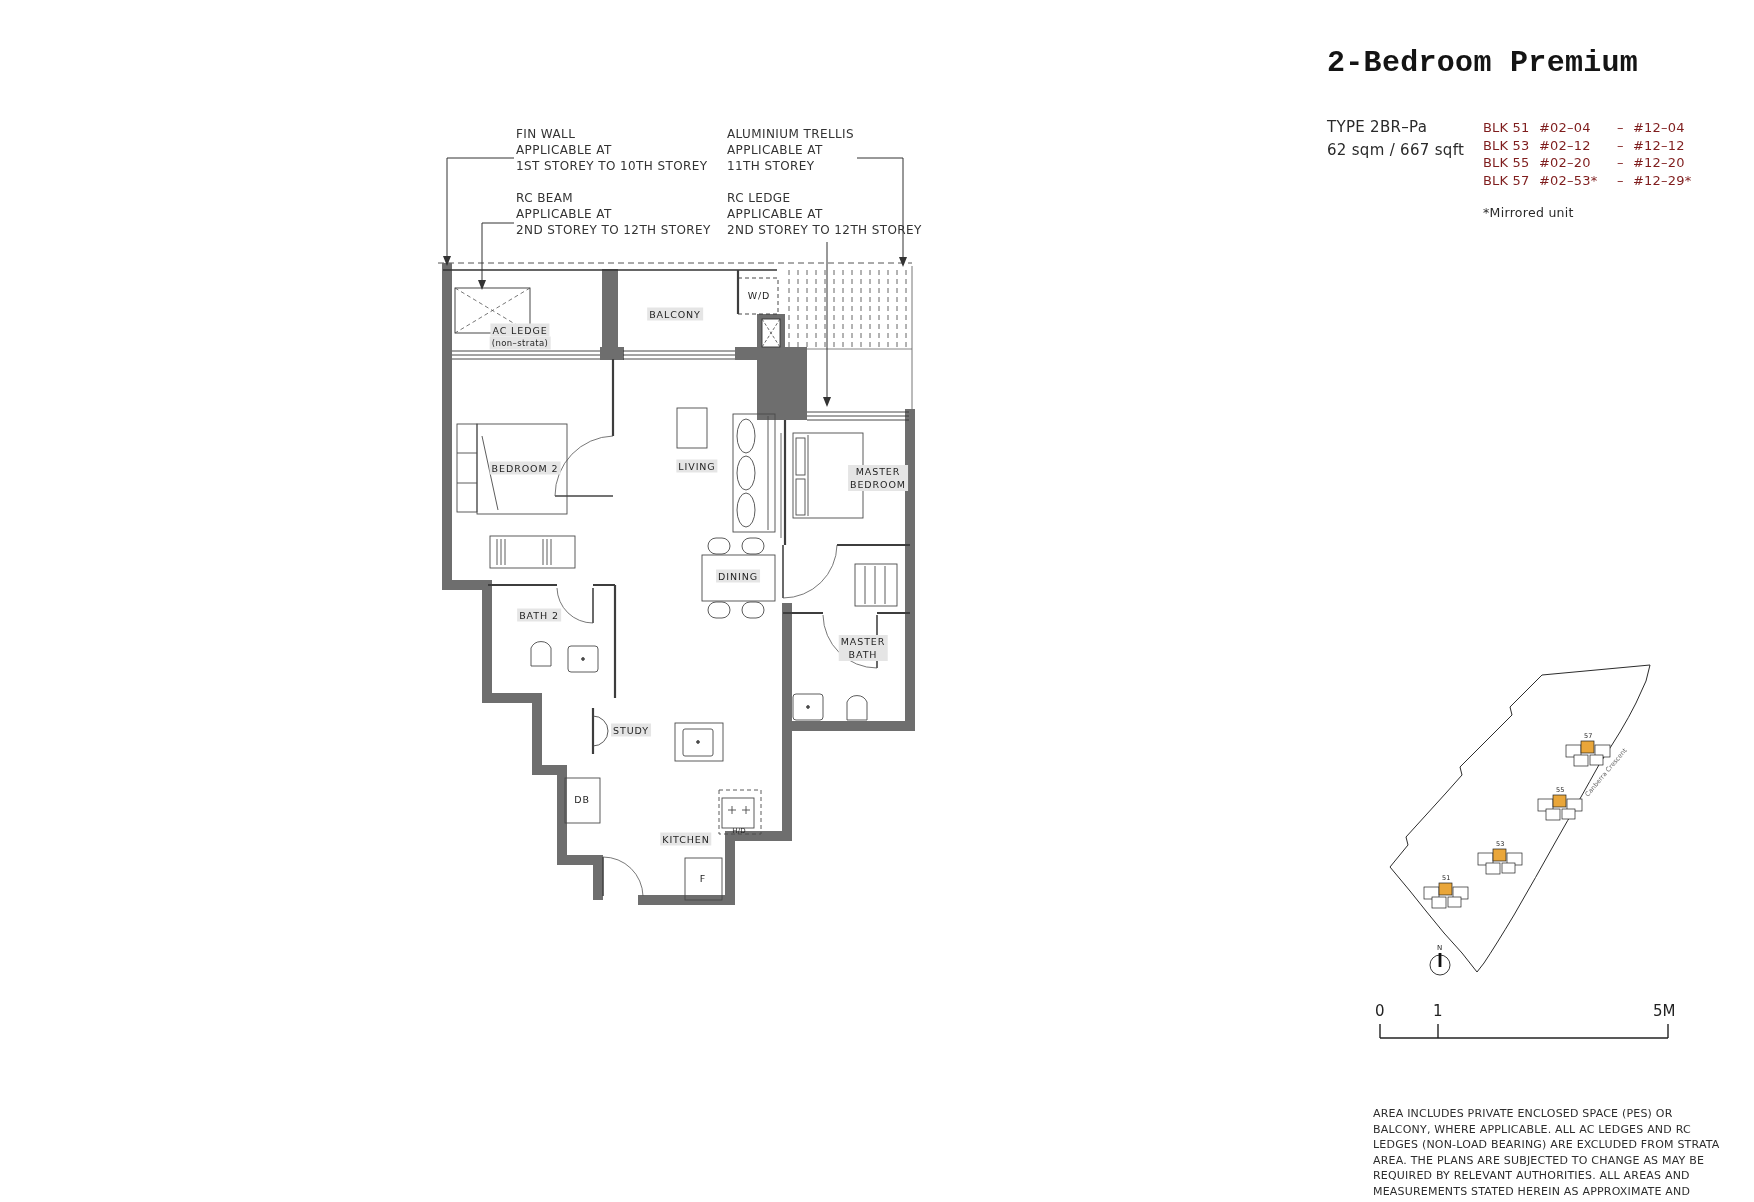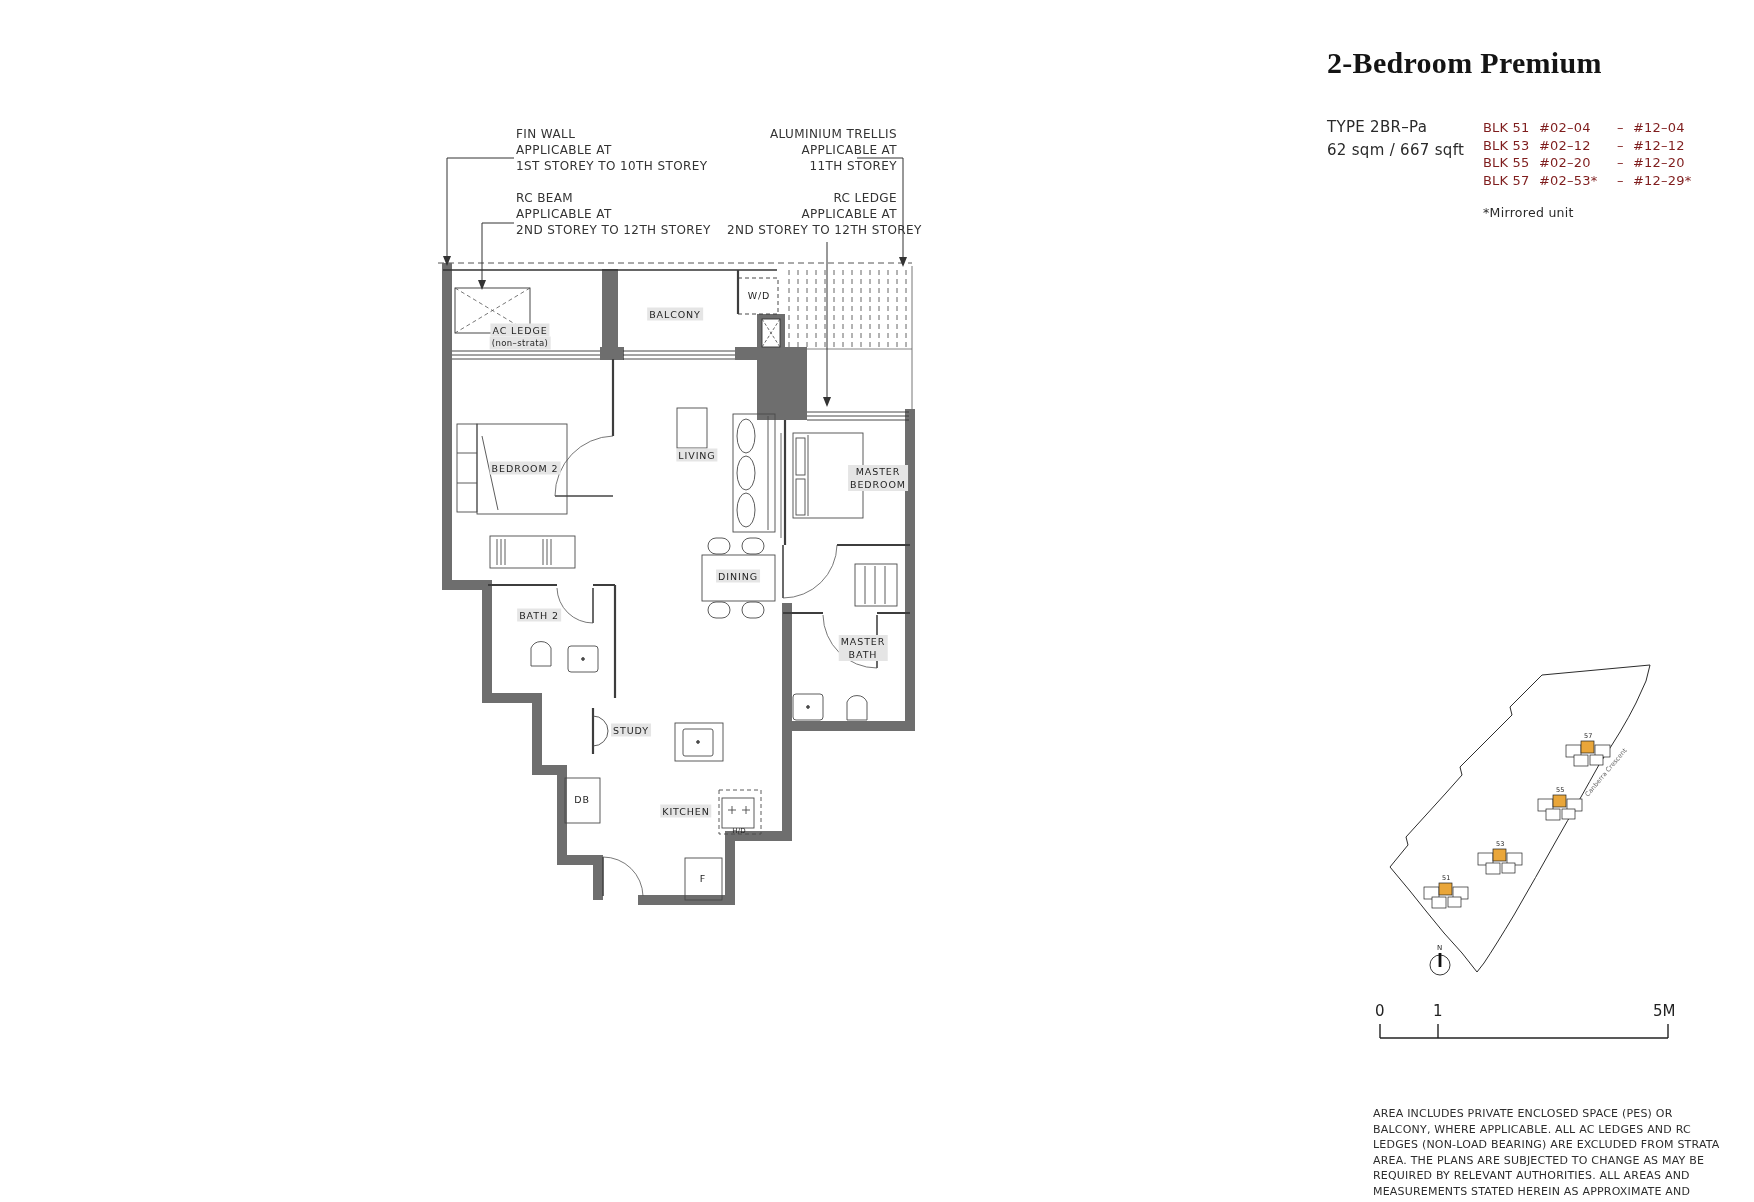--- a/index.html
+++ b/index.html
@@ -1,27 +1,27 @@
 <!DOCTYPE html>
 <html><head>
 <meta charset="utf-8">
 <style>
   html,body{margin:0;padding:0}
   body{width:1754px;height:1202px;position:relative;background:#fff;
        font-family:"DejaVu Sans",sans-serif;color:#222;overflow:hidden}
   .abs{position:absolute}
   
-  .title{font-family:Liberation Serif, serif;font-weight:700;font-size:30px;color:#141414;letter-spacing:.3px}
+  .title{font-family:Liberation Mono, monospace;font-weight:700;font-size:30px;color:#141414;letter-spacing:.3px}
   .type-line{font-size:15px;color:#2a2a2a;letter-spacing:.3px;line-height:23px}
   .blk-table{font-size:13px;color:#7f1d1d;letter-spacing:.2px}
   .blk-row{display:grid;grid-template-columns:56px 78px 16px auto;line-height:17.5px}
   .mirror{font-size:12.5px;color:#2a2a2a;letter-spacing:.3px}
   
   .ann{position:absolute;font-size:12px;line-height:16px;letter-spacing:.4px;color:#333;white-space:nowrap}
-  .ann.center{text-align:right}
+  .ann.center{text-align:left}
   
   .room{position:absolute;transform:translate(-50%,-50%);font-size:9.5px;letter-spacing:.9px;
         color:#1f1f1f;background:#e5e5e5;padding:0 2px;white-space:nowrap;text-align:center;line-height:13px}
   .room.small{font-size:8.5px;letter-spacing:.4px}
   .room.tiny{font-size:7px;letter-spacing:.2px;background:transparent}
   .room.nobg{background:transparent}
   .disclaimer{font-size:11px;line-height:15.5px;letter-spacing:.2px;color:#2d2d2d;width:352px}
 </style>
 </head>
 <body>
@@ -229,34 +229,34 @@
       <polygon points="438,279 446,279 442,289"></polygon>
     </g>
   </svg>
 
   
   <div class="room" style="left:135px;top:212px">AC LEDGE</div>
   <div class="room small" style="left:135px;top:225px">(non–strata)</div>
   <div class="room" style="left:290px;top:196px">BALCONY</div>
   <div class="room nobg" style="left:374px;top:177px">W/D</div>
   <div class="room" style="left:140px;top:350px">BEDROOM 2</div>
-  <div class="room" style="left:312px;top:337px">LIVING</div>
+  <div class="room" style="left:312px;top:348px">LIVING</div>
   <div class="room" style="left:493px;top:360px">
     <div>MASTER</div>
     <div>BEDROOM</div>
   </div>
   <div class="room" style="left:154px;top:497px">BATH 2</div>
   <div class="room" style="left:353px;top:458px">DINING</div>
   <div class="room" style="left:478px;top:530px">
     <div>MASTER</div>
     <div>BATH</div>
   </div>
   <div class="room" style="left:246px;top:612px">STUDY</div>
   <div class="room nobg" style="left:197px;top:681px">DB</div>
-  <div class="room" style="left:301px;top:693px">KITCHEN</div>
+  <div class="room" style="left:301px;top:721px">KITCHEN</div>
   <div class="room nobg" style="left:318px;top:760px">F</div>
   <div class="room tiny" style="left:354px;top:713px">H/D</div>
 </div>
 
 <div class="ann" style="left:516px;top:126px">
   <div>FIN WALL</div>
   <div>APPLICABLE AT</div>
   <div>1ST STOREY TO 10TH  STOREY</div>
 </div>
 <div class="ann" style="left:516px;top:190px">

